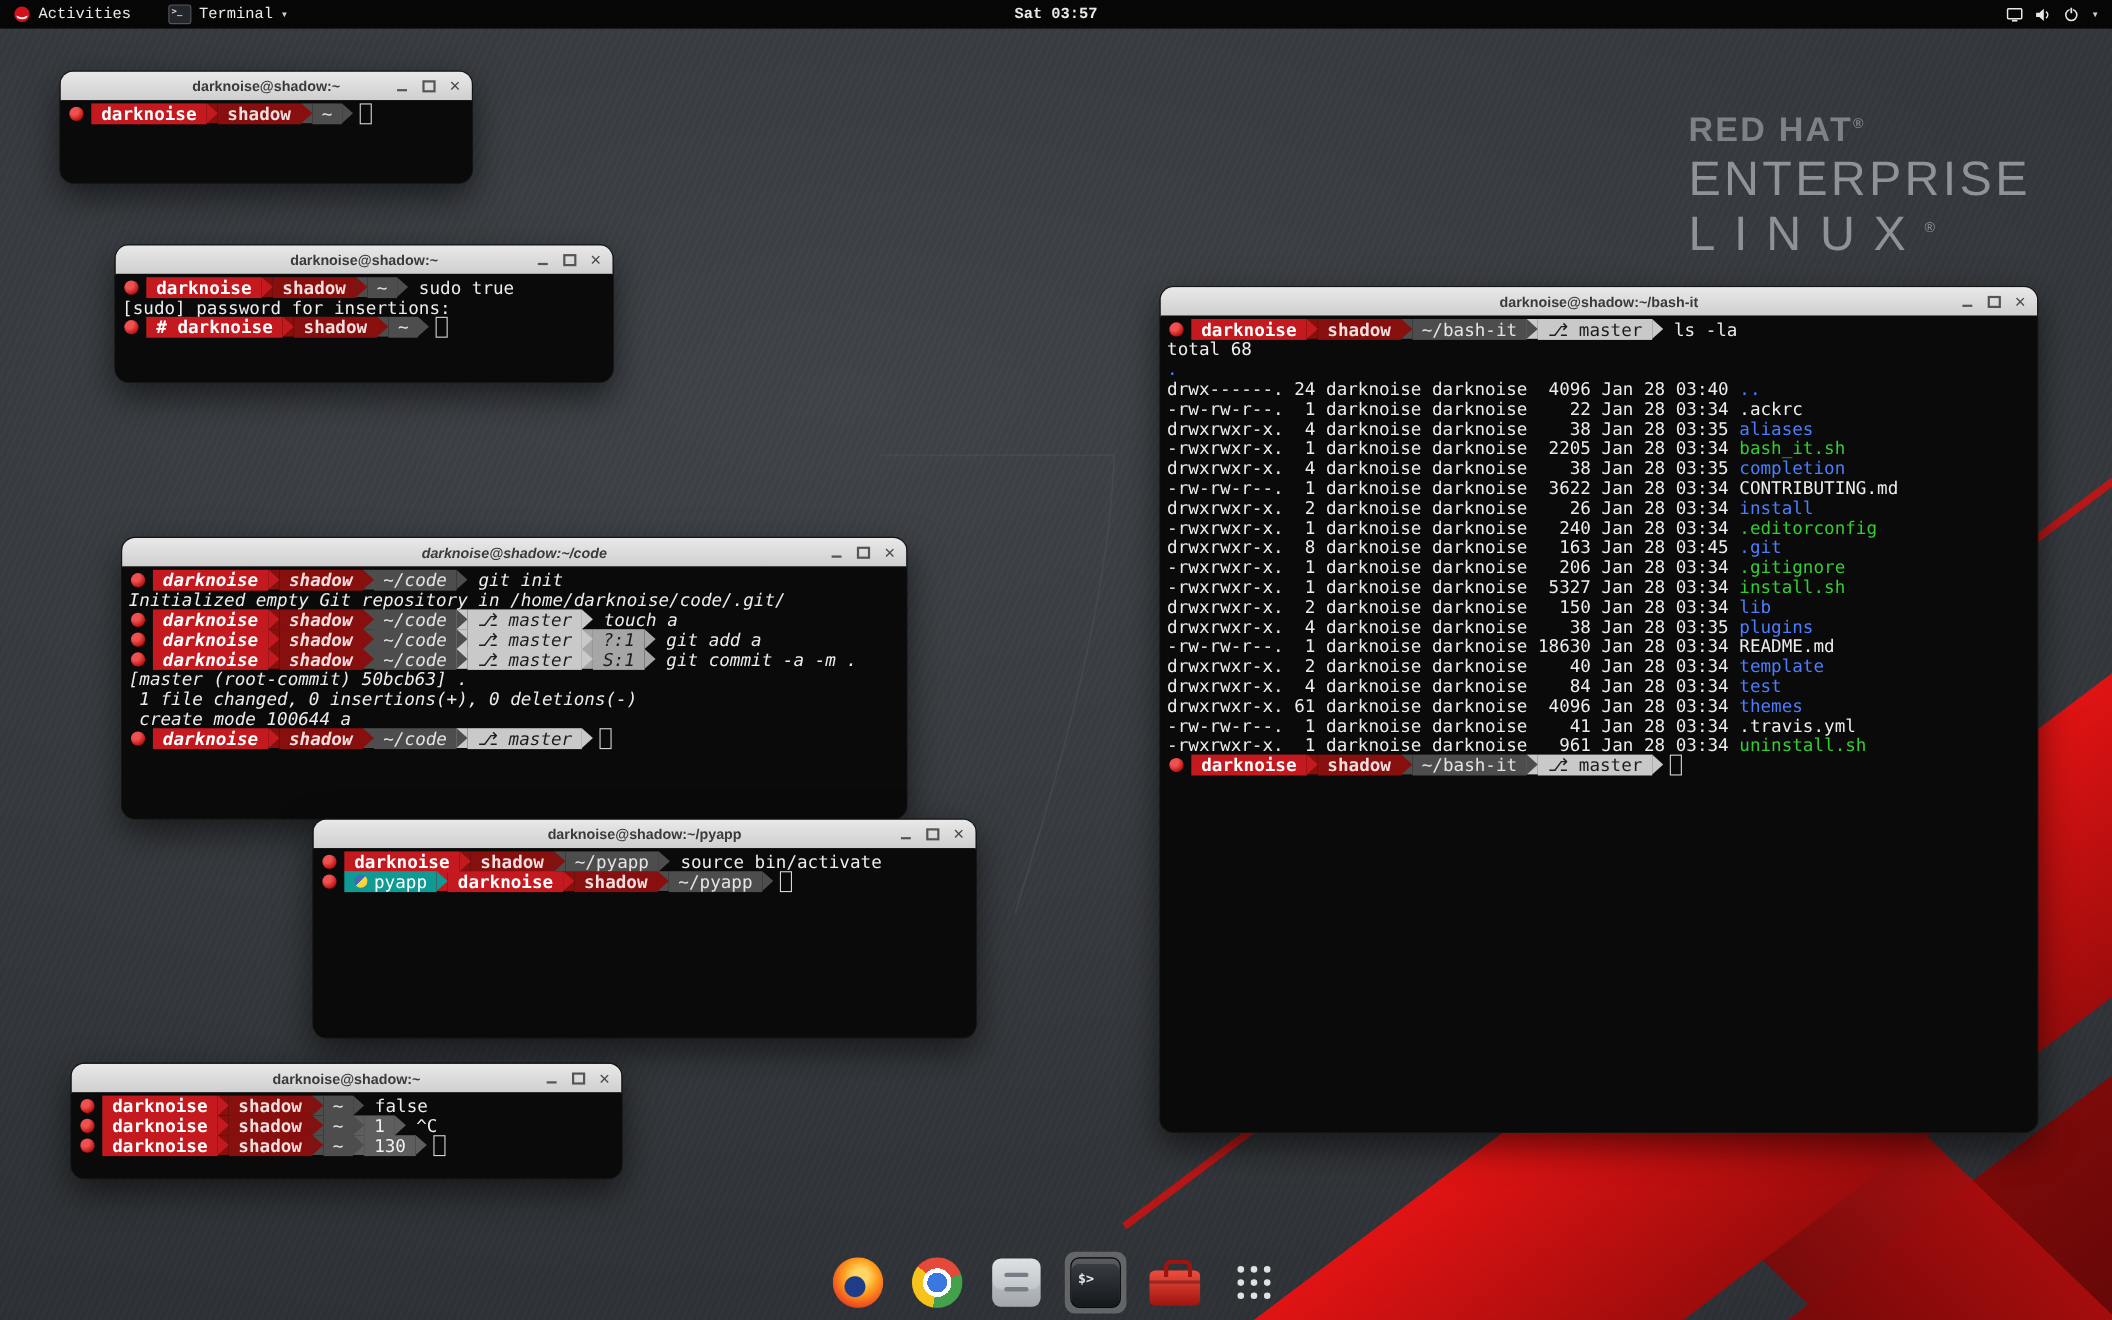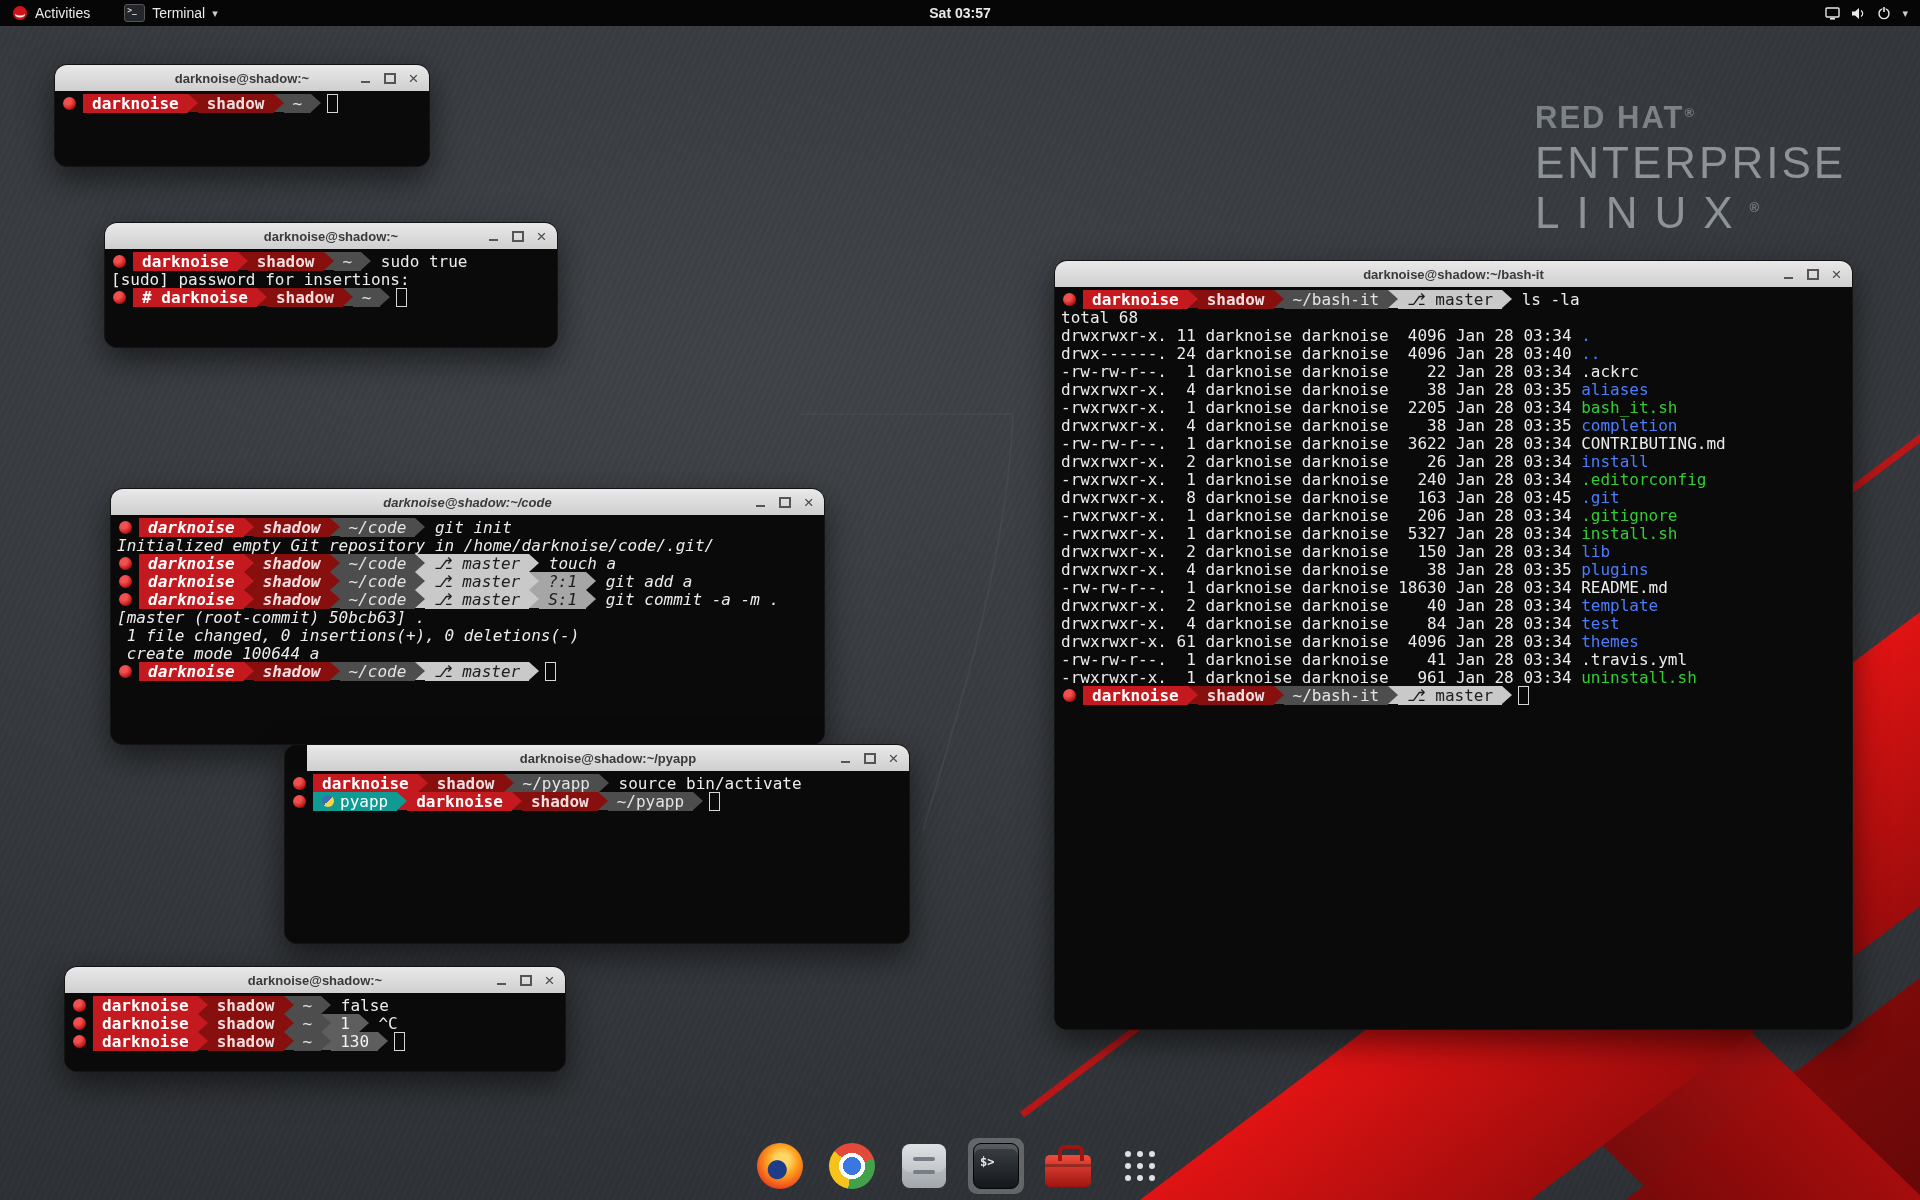--- a/index.html
+++ b/index.html
@@ -27,21 +27,21 @@
     background:linear-gradient(to bottom,#a80d0d,#7c0909);opacity:.95;}
   .circuit{position:absolute;left:795px;top:398px;opacity:.65;}
   
   .branding{position:absolute;left:1535px;top:100px;z-index:1;color:#83898e;}
   .branding .b1{font-size:31px;font-weight:bold;letter-spacing:2px;color:#7c8287;}
   .branding .b2{font-size:44px;letter-spacing:3px;color:#8d9399;margin-top:2px;}
   .branding .b3{font-size:44px;letter-spacing:17px;color:#8d9399;margin-top:0px;}
   .branding .reg{font-size:13px;vertical-align:super;letter-spacing:0;}
   
   .topbar{position:absolute;left:0;top:0;right:0;height:26px;background:#060606;z-index:50;
-    display:flex;align-items:center;color:#e9e9e9;font-size:14px;}
+    display:flex;align-items:center;color:#e9e9e9;font-size:14px;font-family:Liberation Mono, monospace;}
   .tb-left{display:flex;align-items:center;gap:26px;padding-left:8px;}
   .activities{display:flex;align-items:center;gap:7px;height:26px;padding:0 4px;cursor:pointer;}
   .appmenu{display:flex;align-items:center;gap:7px;height:26px;padding:0 4px;cursor:pointer;}
   .appmenu-icon{width:17px;height:15px;background:#23272c;border:1px solid #555;border-radius:3px;
     color:#ddd;font:bold 8px "DejaVu Sans Mono",monospace;display:flex;align-items:flex-start;padding:1px 0 0 2px;}
   .appmenu-icon::before{content:">_";}
   .chev{color:#cfcfcf;font-size:11px;}
   .chev::before{content:"\25BE";}
   .clock{position:absolute;left:50%;transform:translateX(-50%);font-weight:bold;cursor:pointer;}
   .status{position:absolute;right:6px;top:0;height:26px;display:flex;align-items:center;gap:11px;padding:0 6px;cursor:pointer;}
@@ -207,21 +207,21 @@
         <div class="term-line"><span class="txt txt-plain">Initialized empty Git repository in /home/darknoise/code/.git/</span></div>
         <div class="term-line"><span class="fedora"></span><span class="pl seg-user">darknoise</span><span class="pl-arrow" style="border-left-color: rgb(196, 26, 31); background-color: rgb(135, 16, 15);"></span><span class="pl seg-host">shadow</span><span class="pl-arrow" style="border-left-color: rgb(135, 16, 15); background-color: rgb(77, 77, 77);"></span><span class="pl seg-path">~/code</span><span class="pl-arrow" style="border-left-color: rgb(77, 77, 77); background-color: rgb(201, 201, 201);"></span><span class="pl seg-git">⎇ master</span><span class="pl-arrow" style="border-left-color: rgb(201, 201, 201); background-color: transparent;"></span><span class="txt txt-cmd"> touch a</span></div>
         <div class="term-line"><span class="fedora"></span><span class="pl seg-user">darknoise</span><span class="pl-arrow" style="border-left-color: rgb(196, 26, 31); background-color: rgb(135, 16, 15);"></span><span class="pl seg-host">shadow</span><span class="pl-arrow" style="border-left-color: rgb(135, 16, 15); background-color: rgb(77, 77, 77);"></span><span class="pl seg-path">~/code</span><span class="pl-arrow" style="border-left-color: rgb(77, 77, 77); background-color: rgb(201, 201, 201);"></span><span class="pl seg-git">⎇ master</span><span class="pl-arrow" style="border-left-color: rgb(201, 201, 201); background-color: rgb(166, 166, 166);"></span><span class="pl seg-badge">?:1</span><span class="pl-arrow" style="border-left-color: rgb(166, 166, 166); background-color: transparent;"></span><span class="txt txt-cmd"> git add a</span></div>
         <div class="term-line"><span class="fedora"></span><span class="pl seg-user">darknoise</span><span class="pl-arrow" style="border-left-color: rgb(196, 26, 31); background-color: rgb(135, 16, 15);"></span><span class="pl seg-host">shadow</span><span class="pl-arrow" style="border-left-color: rgb(135, 16, 15); background-color: rgb(77, 77, 77);"></span><span class="pl seg-path">~/code</span><span class="pl-arrow" style="border-left-color: rgb(77, 77, 77); background-color: rgb(201, 201, 201);"></span><span class="pl seg-git">⎇ master</span><span class="pl-arrow" style="border-left-color: rgb(201, 201, 201); background-color: rgb(166, 166, 166);"></span><span class="pl seg-badge">S:1</span><span class="pl-arrow" style="border-left-color: rgb(166, 166, 166); background-color: transparent;"></span><span class="txt txt-cmd"> git commit -a -m .</span></div>
         <div class="term-line"><span class="txt txt-plain">[master (root-commit) 50bcb63] .</span></div>
         <div class="term-line"><span class="txt txt-plain"> 1 file changed, 0 insertions(+), 0 deletions(-)</span></div>
         <div class="term-line"><span class="txt txt-plain"> create mode 100644 a</span></div>
         <div class="term-line"><span class="fedora"></span><span class="pl seg-user">darknoise</span><span class="pl-arrow" style="border-left-color: rgb(196, 26, 31); background-color: rgb(135, 16, 15);"></span><span class="pl seg-host">shadow</span><span class="pl-arrow" style="border-left-color: rgb(135, 16, 15); background-color: rgb(77, 77, 77);"></span><span class="pl seg-path">~/code</span><span class="pl-arrow" style="border-left-color: rgb(77, 77, 77); background-color: rgb(201, 201, 201);"></span><span class="pl seg-git">⎇ master</span><span class="pl-arrow" style="border-left-color: rgb(201, 201, 201); background-color: transparent;"></span><span class="cursor"></span></div>
       </div>
     </div>
-    <div class="window" style="left: 284px; top: 744px; width: 602px; height: 198px; padding-left: 22px;">
+    <div class="window" style="left: 284px; top: 744px; width: 602px; height: 198px;">
       <div class="titlebar">
         <span class="tb-title">darknoise@shadow:~/pyapp</span>
         <div class="tb-buttons">
           <span class="tb-btn tb-min"></span>
           <span class="tb-btn tb-max"></span>
           <span class="tb-btn tb-close"></span>
         </div>
       </div>
       <div class="term">
         <div class="term-line"><span class="fedora"></span><span class="pl seg-user">darknoise</span><span class="pl-arrow" style="border-left-color: rgb(196, 26, 31); background-color: rgb(135, 16, 15);"></span><span class="pl seg-host">shadow</span><span class="pl-arrow" style="border-left-color: rgb(135, 16, 15); background-color: rgb(77, 77, 77);"></span><span class="pl seg-path">~/pyapp</span><span class="pl-arrow" style="border-left-color: rgb(77, 77, 77); background-color: transparent;"></span><span class="txt txt-cmd"> source bin/activate</span></div>
@@ -248,21 +248,21 @@
         <span class="tb-title">darknoise@shadow:~/bash-it</span>
         <div class="tb-buttons">
           <span class="tb-btn tb-min"></span>
           <span class="tb-btn tb-max"></span>
           <span class="tb-btn tb-close"></span>
         </div>
       </div>
       <div class="term">
         <div class="term-line"><span class="fedora"></span><span class="pl seg-user">darknoise</span><span class="pl-arrow" style="border-left-color: rgb(196, 26, 31); background-color: rgb(135, 16, 15);"></span><span class="pl seg-host">shadow</span><span class="pl-arrow" style="border-left-color: rgb(135, 16, 15); background-color: rgb(77, 77, 77);"></span><span class="pl seg-path">~/bash-it</span><span class="pl-arrow" style="border-left-color: rgb(77, 77, 77); background-color: rgb(201, 201, 201);"></span><span class="pl seg-git">⎇ master</span><span class="pl-arrow" style="border-left-color: rgb(201, 201, 201); background-color: transparent;"></span><span class="txt txt-cmd"> ls -la</span></div>
         <div class="term-line"><span class="txt txt-plain">total 68</span></div>
-        <div class="term-line"><span class="txt txt-plain">drwxrwxr-x. 11 darknoise darknoise  4096 Jan 28 03:34 </span><span class="txt txt-blue">.</span></div>
+        <div class="term-line"><span class="txt txt-blue">.</span></div>
         <div class="term-line"><span class="txt txt-plain">drwx------. 24 darknoise darknoise  4096 Jan 28 03:40 </span><span class="txt txt-blue">..</span></div>
         <div class="term-line"><span class="txt txt-plain">-rw-rw-r--.  1 darknoise darknoise    22 Jan 28 03:34 </span><span class="txt txt-plain">.ackrc</span></div>
         <div class="term-line"><span class="txt txt-plain">drwxrwxr-x.  4 darknoise darknoise    38 Jan 28 03:35 </span><span class="txt txt-blue">aliases</span></div>
         <div class="term-line"><span class="txt txt-plain">-rwxrwxr-x.  1 darknoise darknoise  2205 Jan 28 03:34 </span><span class="txt txt-green">bash_it.sh</span></div>
         <div class="term-line"><span class="txt txt-plain">drwxrwxr-x.  4 darknoise darknoise    38 Jan 28 03:35 </span><span class="txt txt-blue">completion</span></div>
         <div class="term-line"><span class="txt txt-plain">-rw-rw-r--.  1 darknoise darknoise  3622 Jan 28 03:34 </span><span class="txt txt-plain">CONTRIBUTING.md</span></div>
         <div class="term-line"><span class="txt txt-plain">drwxrwxr-x.  2 darknoise darknoise    26 Jan 28 03:34 </span><span class="txt txt-blue">install</span></div>
         <div class="term-line"><span class="txt txt-plain">-rwxrwxr-x.  1 darknoise darknoise   240 Jan 28 03:34 </span><span class="txt txt-green">.editorconfig</span></div>
         <div class="term-line"><span class="txt txt-plain">drwxrwxr-x.  8 darknoise darknoise   163 Jan 28 03:45 </span><span class="txt txt-blue">.git</span></div>
         <div class="term-line"><span class="txt txt-plain">-rwxrwxr-x.  1 darknoise darknoise   206 Jan 28 03:34 </span><span class="txt txt-green">.gitignore</span></div>

